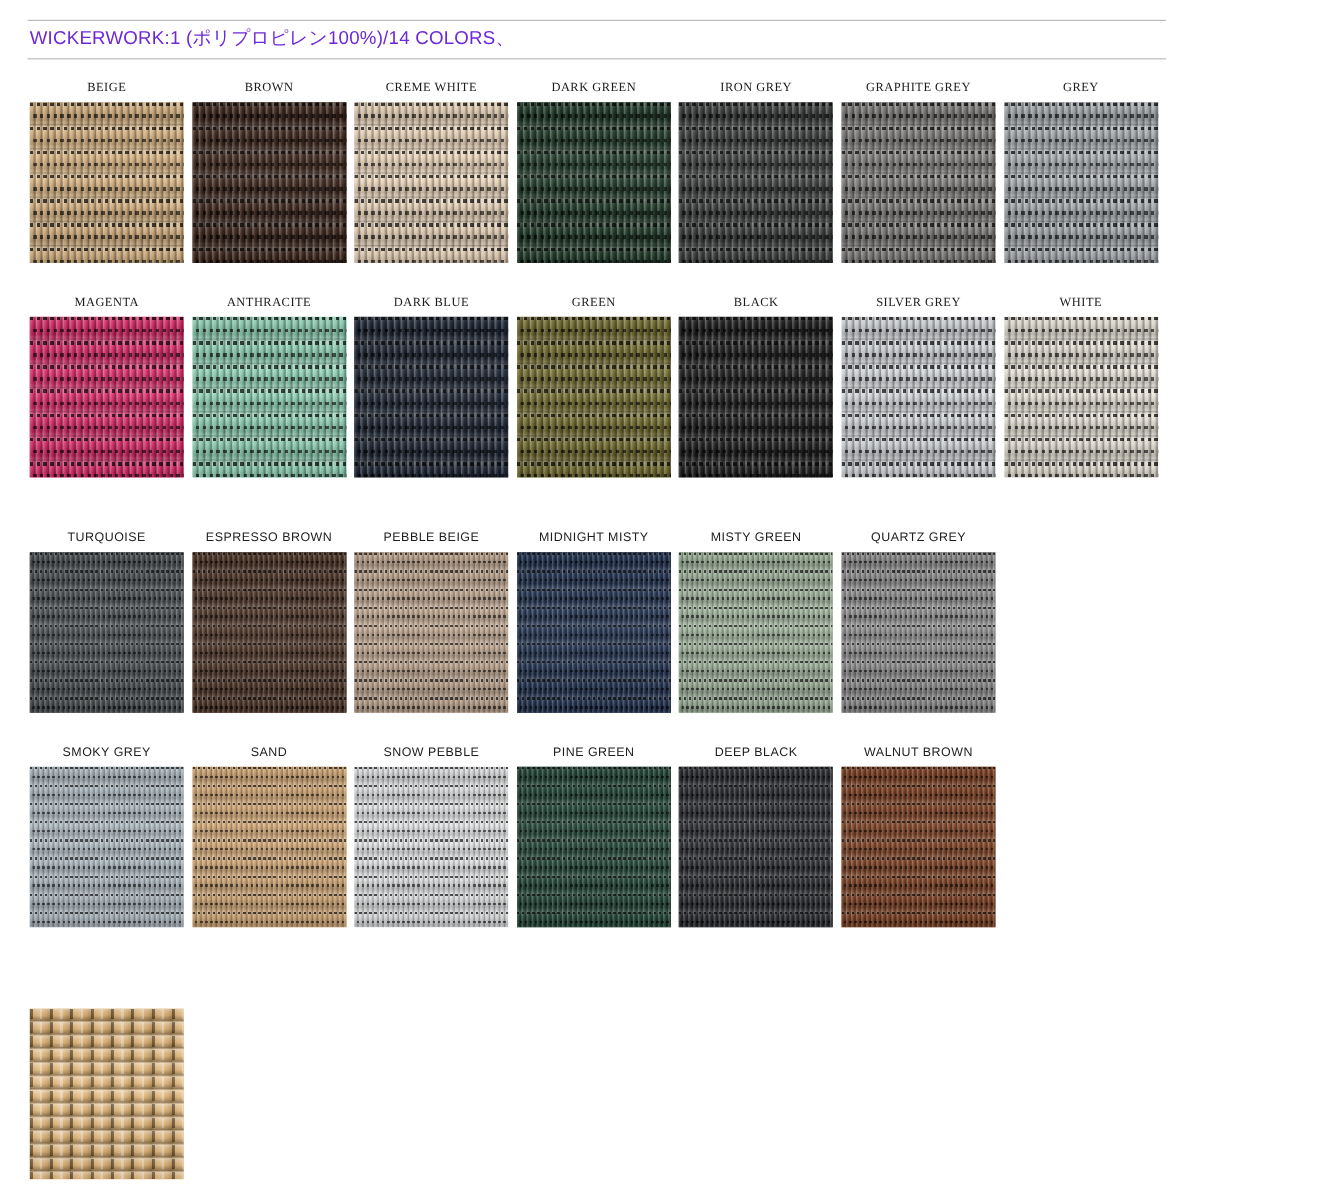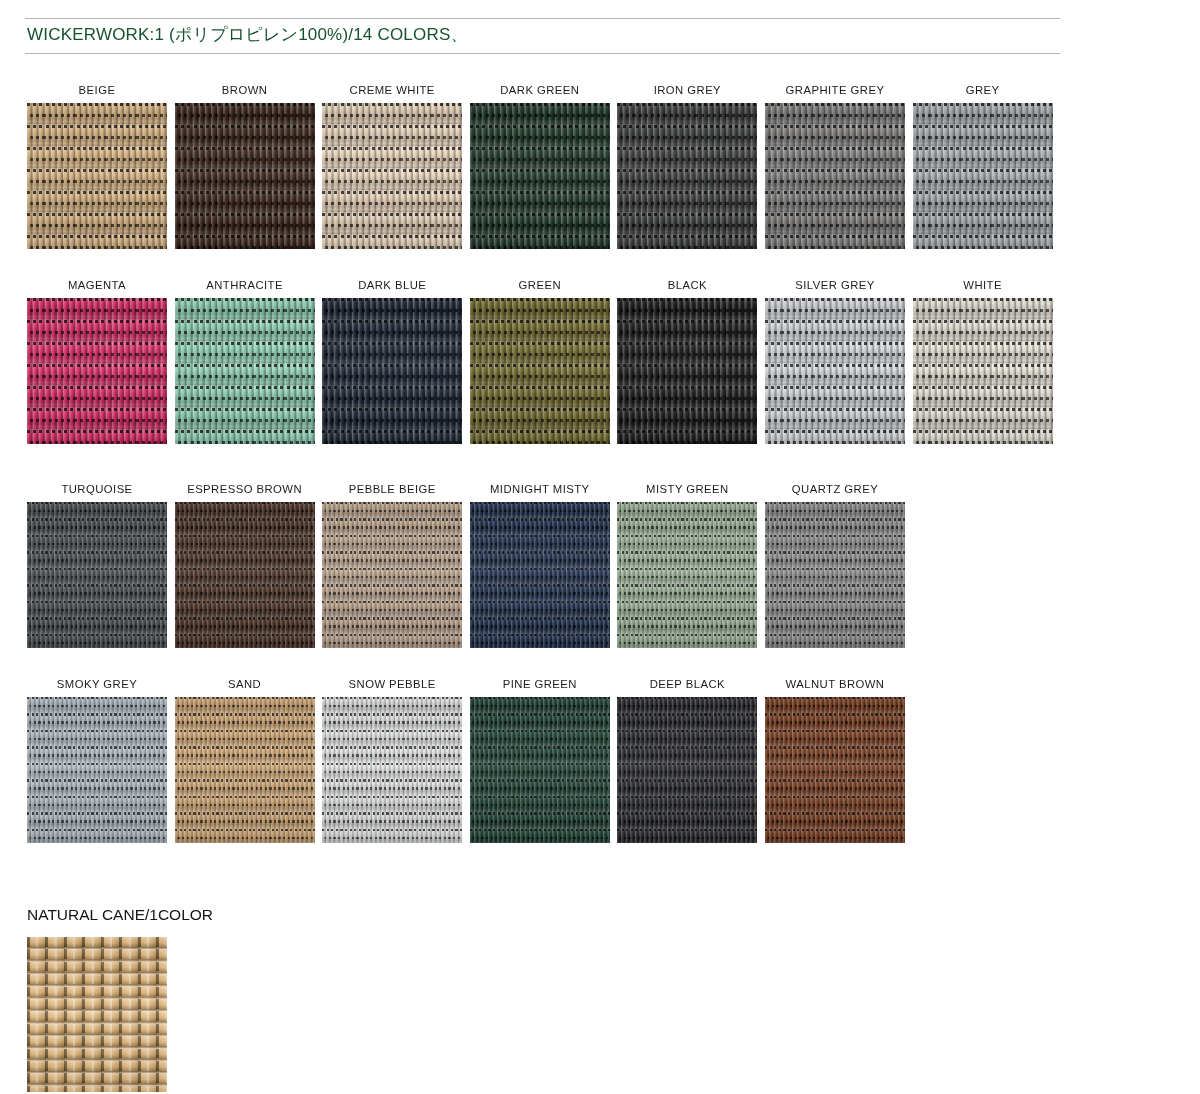--- a/index.html
+++ b/index.html
@@ -24,21 +24,21 @@
     border-top:1px solid #b5b5b5;
     border-bottom:1px solid #b5b5b5;
     box-sizing:border-box;
   }
   .sec-head-txt{
     font-size:17px;
     letter-spacing:.2px;
     line-height:30px;
     padding:1px 0 3px 2px;
     white-space:nowrap;
-    color:#14532d;
+    color:#6d28d9;
     font-weight:400;
   }
   .plain-head{
     margin-left:27px;
     font-size:15.5px;
     line-height:20px;
     color:#141414;
     white-space:nowrap;
   }
 
@@ -237,21 +237,21 @@
   }
 </style>
 </head>
 <body>
 
 <div class="page" id="page">
     <div class="section" style="top: 18px; width: 1200px;">
       <div class="sec-head">
         <div class="sec-head-txt">WICKERWORK:1 (ポリプロピレン100%)/14 COLORS、</div>
       </div>
-      <div class="grid" style="height: 390px; margin-top: 29px;">
+      <div class="grid" style="height: 390px; margin-top: 19px; font-family: Liberation Serif, serif;">
         <div class="cell" style="left: 0px; top: 0px; width: 140px;">
           <div class="cell-label"><span>BEIGE</span></div>
           <div class="sw" style="height: 146px; top: 20px; background: rgb(217, 179, 128);">
             <div class="wv-a">
               <div class="base" style="background: rgb(217, 179, 128);"></div>
               <div class="vert"></div>
               <div class="weft"></div>
               <div class="dashes"></div>
               <div class="dashes2"></div>
               <div class="seam"></div>
@@ -597,21 +597,20 @@
               <div class="weft"></div>
               <div class="dots"></div>
               <div class="dots2"></div>
               <div class="shade"></div>
             </div>
           </div>
         </div>
       </div>
     </div>
     <div class="section" style="top: 905px; width: 1200px;">
-      <div class="plain-head">NATURAL CANE/1COLOR</div>
       <div class="grid" style="height: 195px; margin-top: 12px;">
         <div class="cell" style="left: 0px; top: 0px; width: 140px;">
           <div class="sw" style="height: 155px; top: 0px; background: rgb(224, 178, 113);">
             <div class="wv-c">
               <div class="base" style="background: rgb(224, 178, 113);"></div>
               <div class="cols"></div>
               <div class="rows"></div>
               <div class="knots"></div>
               <div class="knots2"></div>
               <div class="shade"></div>

